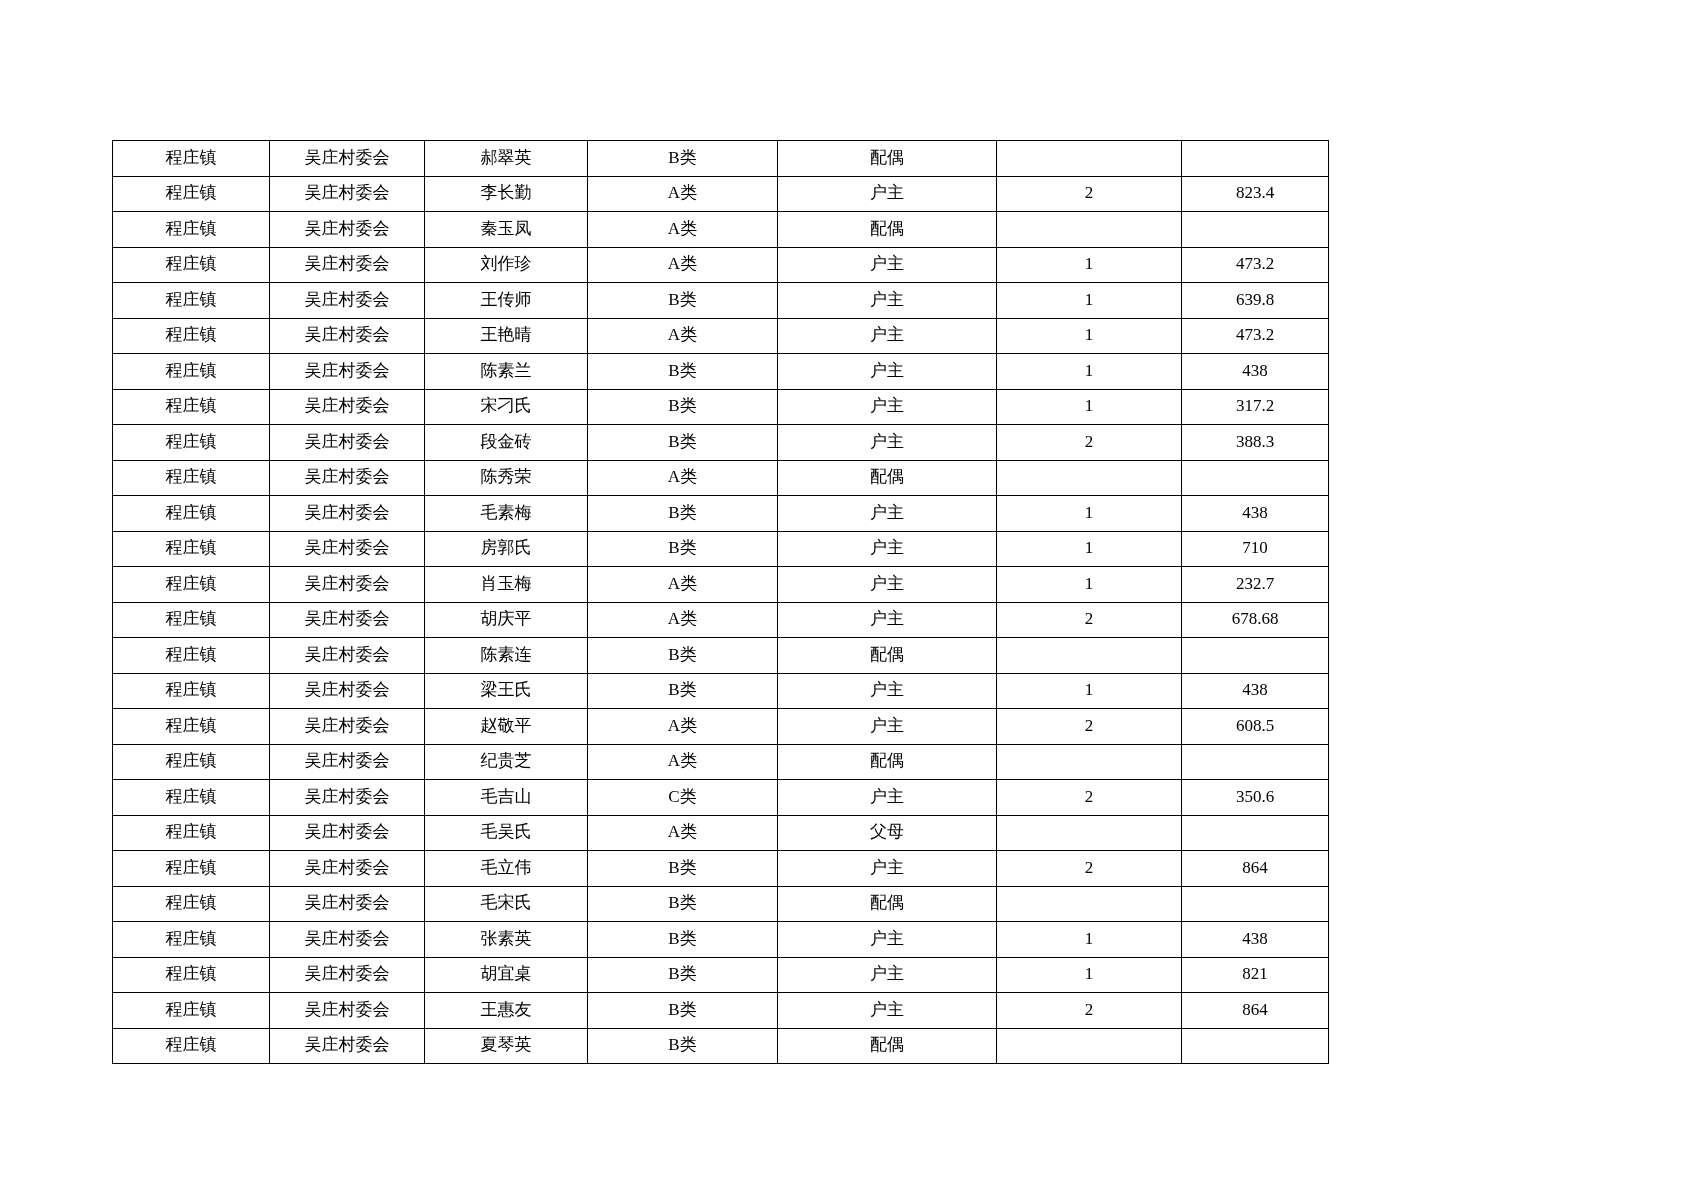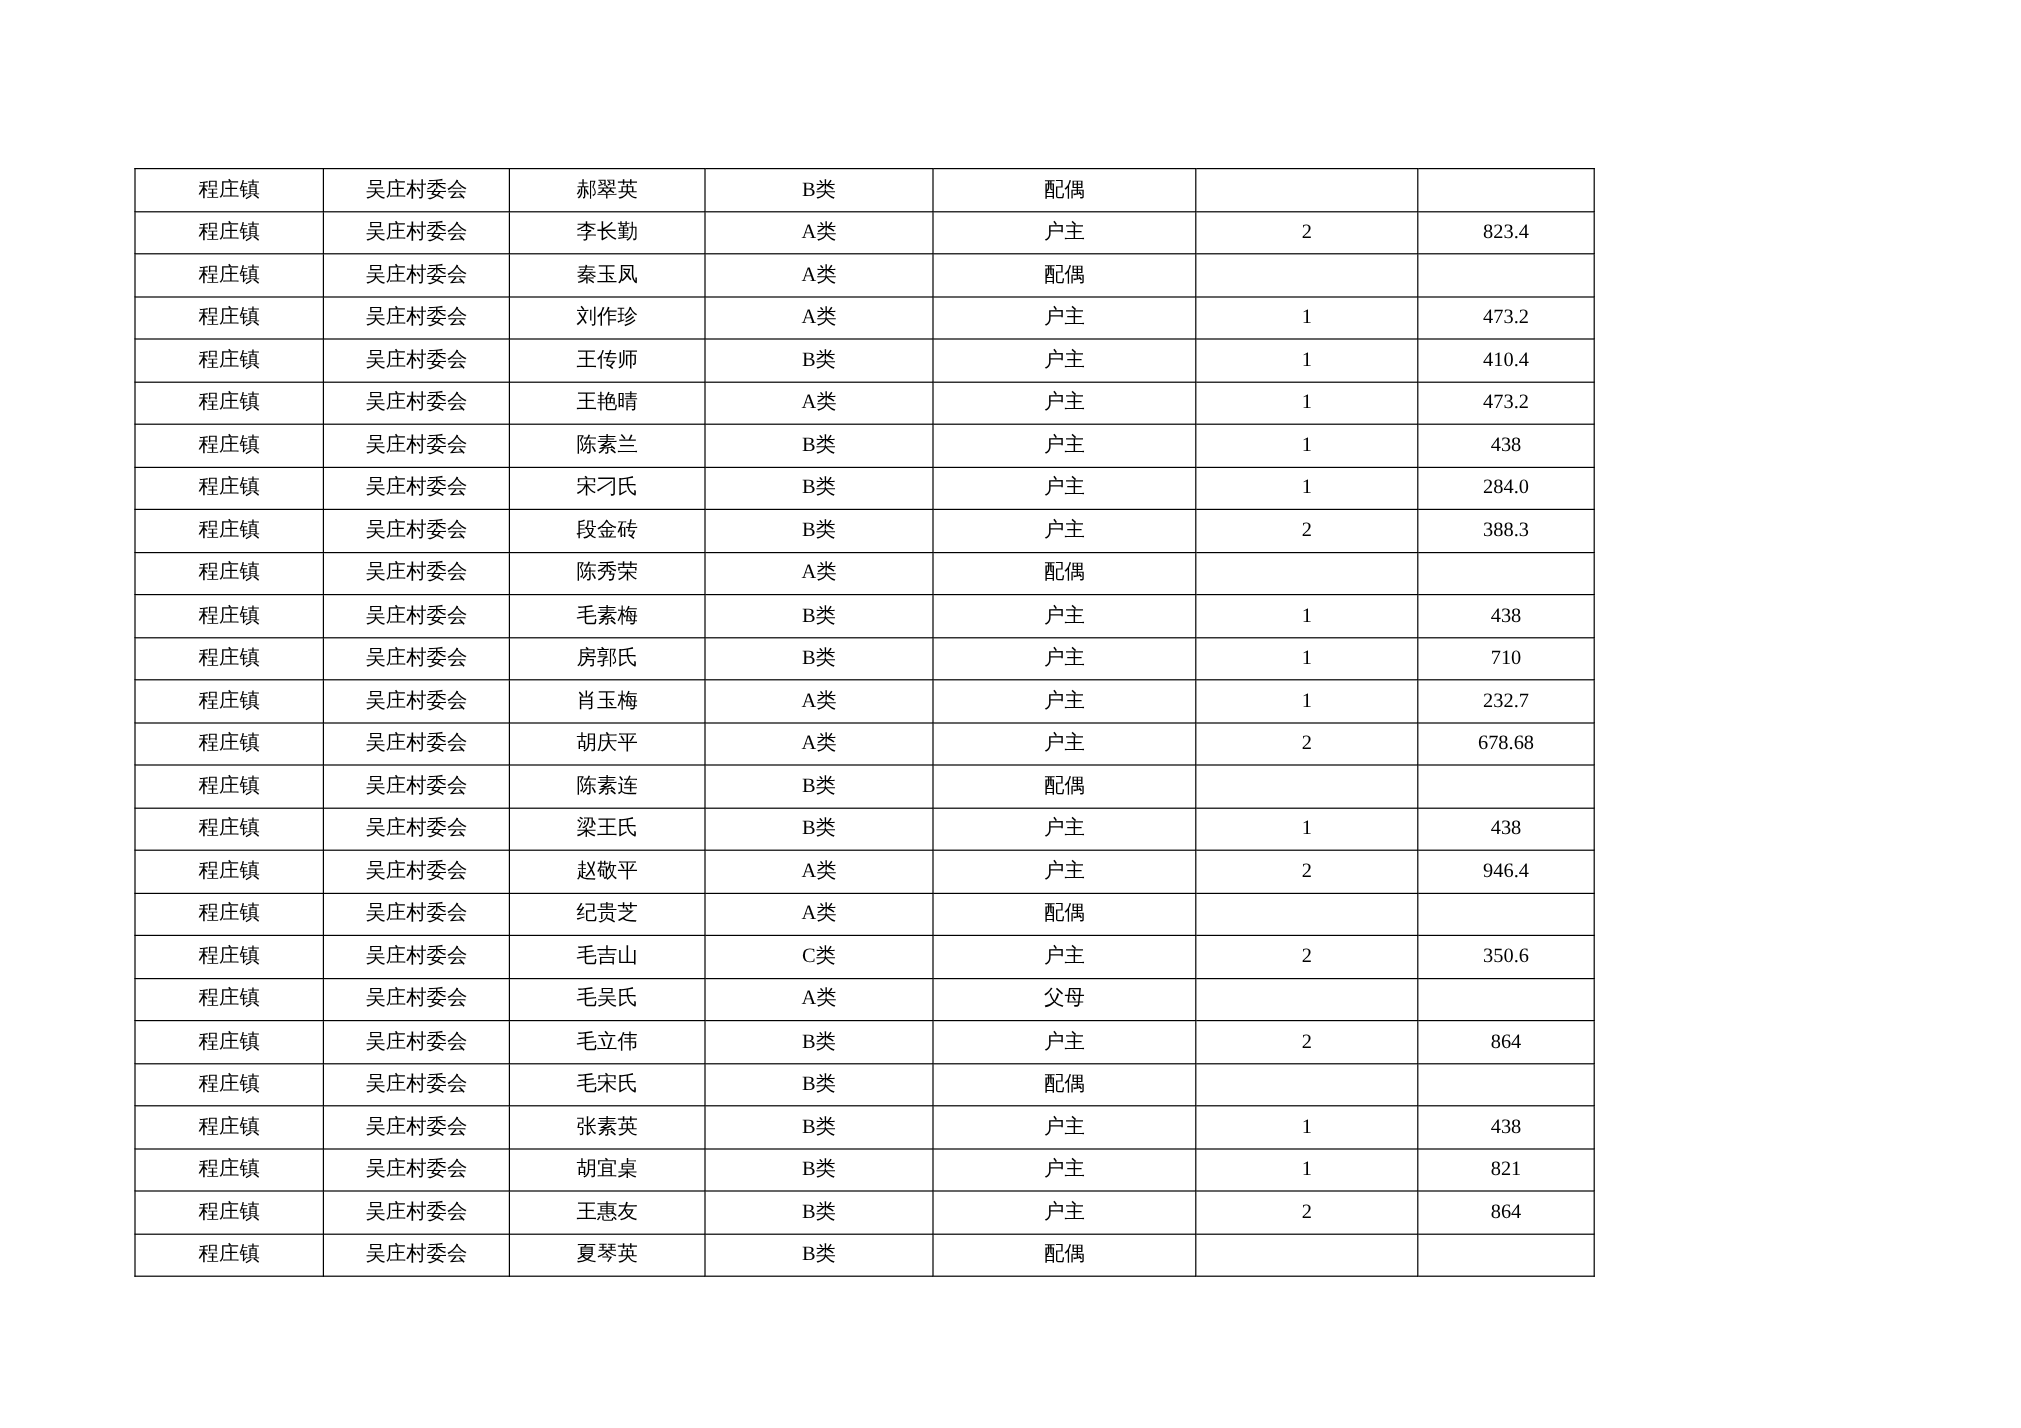--- a/index.html
+++ b/index.html
@@ -106,21 +106,21 @@
             <td class="num-cell">1</td>
             <td class="num-cell">473.2</td>
           </tr>
           <tr>
             <td>程庄镇</td>
             <td>吴庄村委会</td>
             <td>王传师</td>
             <td>B类</td>
             <td>户主</td>
             <td class="num-cell">1</td>
-            <td class="num-cell">410.4</td>
+            <td class="num-cell">639.8</td>
           </tr>
           <tr>
             <td>程庄镇</td>
             <td>吴庄村委会</td>
             <td>王艳晴</td>
             <td>A类</td>
             <td>户主</td>
             <td class="num-cell">1</td>
             <td class="num-cell">473.2</td>
           </tr>
@@ -133,21 +133,21 @@
             <td class="num-cell">1</td>
             <td class="num-cell">438</td>
           </tr>
           <tr>
             <td>程庄镇</td>
             <td>吴庄村委会</td>
             <td>宋刁氏</td>
             <td>B类</td>
             <td>户主</td>
             <td class="num-cell">1</td>
-            <td class="num-cell">284.0</td>
+            <td class="num-cell">317.2</td>
           </tr>
           <tr>
             <td>程庄镇</td>
             <td>吴庄村委会</td>
             <td>段金砖</td>
             <td>B类</td>
             <td>户主</td>
             <td class="num-cell">2</td>
             <td class="num-cell">388.3</td>
           </tr>
@@ -214,21 +214,21 @@
             <td class="num-cell">1</td>
             <td class="num-cell">438</td>
           </tr>
           <tr>
             <td>程庄镇</td>
             <td>吴庄村委会</td>
             <td>赵敬平</td>
             <td>A类</td>
             <td>户主</td>
             <td class="num-cell">2</td>
-            <td class="num-cell">946.4</td>
+            <td class="num-cell">608.5</td>
           </tr>
           <tr>
             <td>程庄镇</td>
             <td>吴庄村委会</td>
             <td>纪贵芝</td>
             <td>A类</td>
             <td>配偶</td>
             <td class="num-cell"></td>
             <td class="num-cell"></td>
           </tr>

